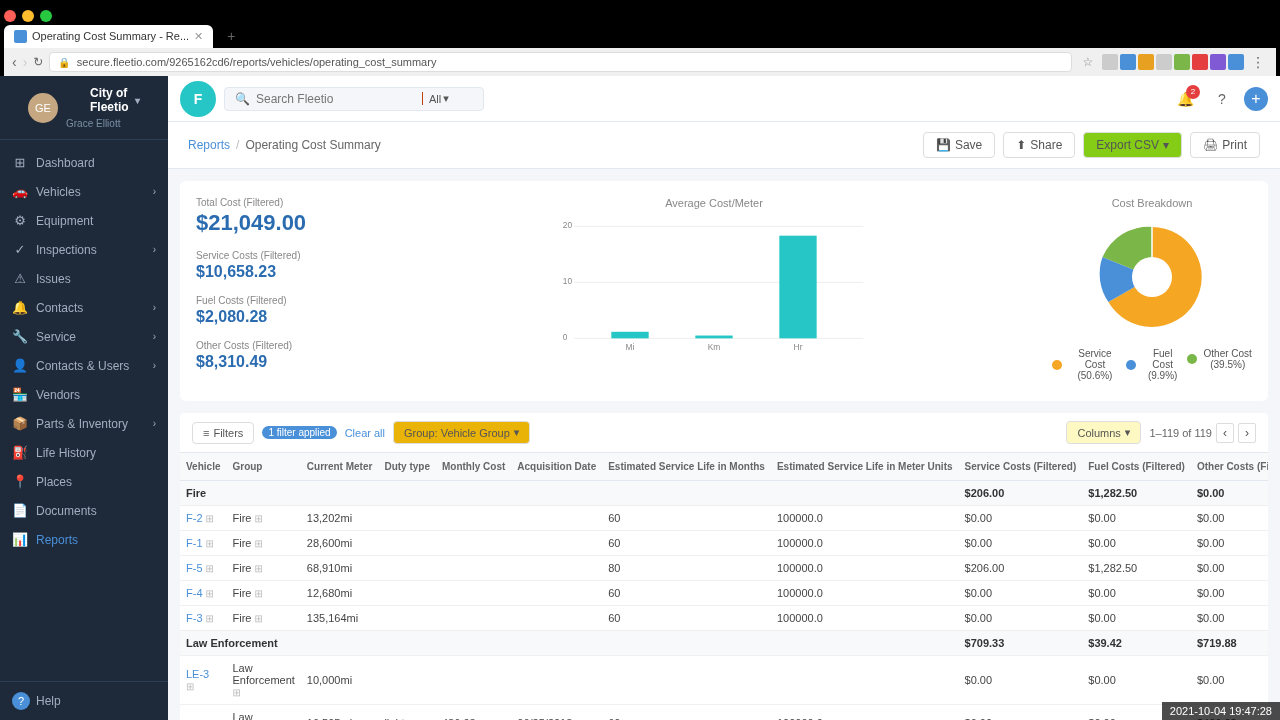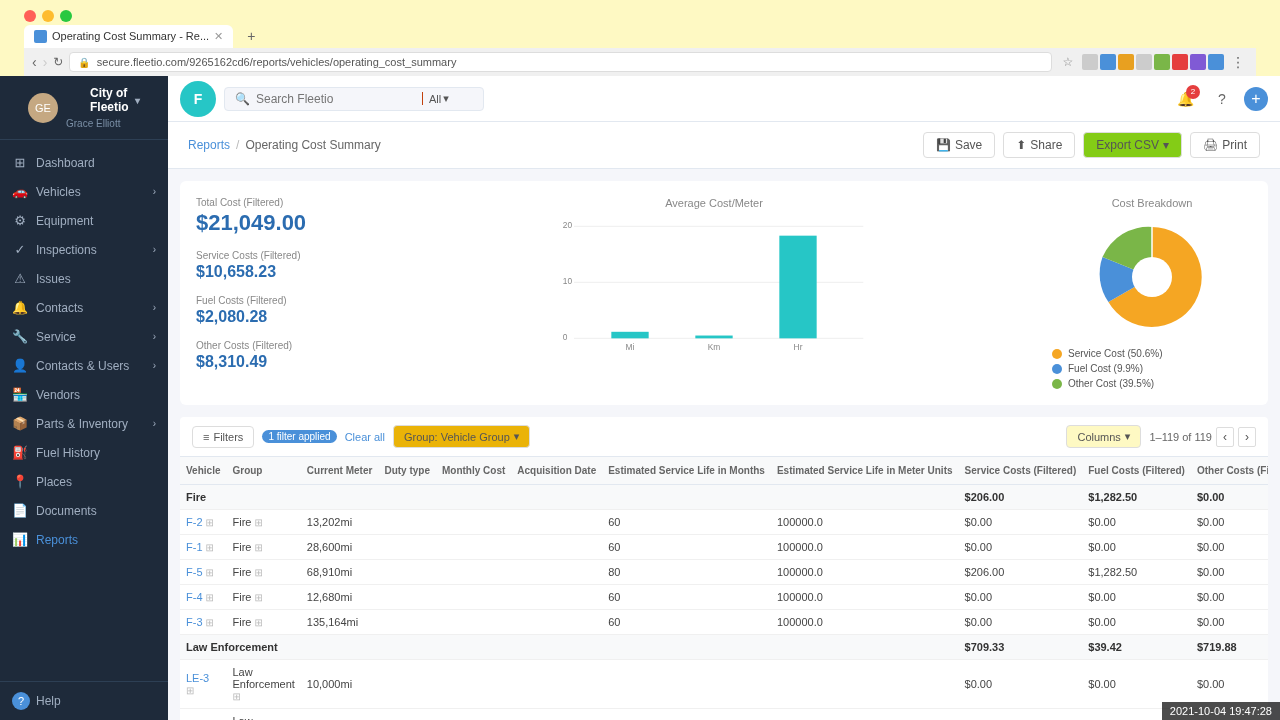--- a/index.html
+++ b/index.html
@@ -1,19 +1,19 @@
 <!DOCTYPE html>
 <html><head>
   <meta charset="utf-8">
   <style>
     * { box-sizing: border-box; margin: 0; padding: 0; }
     body { font-family: -apple-system, BlinkMacSystemFont, 'Segoe UI', sans-serif; font-size: 12px; background: #f5f6fa; color: #333; display: flex; flex-direction: column; height: 720px; overflow: hidden; }
 
     
-    .browser-chrome { background: #fef9c3; padding: 6px 24px 0; }
+    .browser-chrome { background: #000000; padding: 6px 4px 0; }
     .browser-btn { width: 12px; height: 12px; border-radius: 50%; cursor: pointer; }
     .btn-red { background: #ff5f57; }
     .btn-yellow { background: #febc2e; }
     .btn-green { background: #28c840; }
     .address-bar { flex: 1; background: white; border: 1px solid #ddd; border-radius: 4px; padding: 3px 8px; font-size: 11px; color: #555; display: flex; align-items: center; gap: 6px; }
     .address-bar .lock-icon { color: #4a90d9; font-size: 10px; }
 
     
     .app-container { display: flex; flex: 1; overflow: hidden; }
 
@@ -56,21 +56,21 @@
     .stats-section { background: white; margin: 12px; border-radius: 6px; padding: 16px; display: flex; gap: 20px; }
     .stats-panel { flex: 0 0 180px; }
     .stat-item { margin-bottom: 14px; }
     .stat-label { font-size: 10px; color: #888; margin-bottom: 2px; }
     .stat-value { font-size: 18px; font-weight: 600; color: #2b6cb0; }
     .stat-value.large { font-size: 22px; }
     .stat-value.medium { font-size: 16px; }
     .bar-chart-container { flex: 1; }
     .chart-title { font-size: 11px; color: #888; text-align: center; margin-bottom: 8px; }
     .pie-chart-container { flex: 0 0 200px; text-align: center; }
-    .pie-legend { display: flex; flex-direction: column; gap: 4px; margin-top: 8px; align-items: flex-start; }
+    .pie-legend { display: flex; flex-direction: row; gap: 4px; margin-top: 8px; align-items: flex-start; }
     .legend-item { display: flex; align-items: center; gap: 6px; font-size: 10px; color: #555; }
     .legend-dot { width: 10px; height: 10px; border-radius: 50%; flex-shrink: 0; }
 
     
     .filters-bar { background: white; margin: 0 12px 0; border-radius: 4px 4px 0 0; padding: 8px 12px; border-bottom: 1px solid #e2e8f0; display: flex; align-items: center; gap: 8px; }
     .filter-btn { display: flex; align-items: center; gap: 4px; padding: 4px 10px; border: 1px solid #ddd; border-radius: 4px; font-size: 11px; cursor: pointer; background: white; color: #555; }
     .filter-badge { background: #4a90d9; color: white; border-radius: 10px; padding: 1px 6px; font-size: 10px; }
     .filter-clear { color: #4a90d9; font-size: 11px; cursor: pointer; text-decoration: none; }
     .group-btn { display: flex; align-items: center; gap: 4px; padding: 4px 10px; border: 1px solid #ddd; border-radius: 4px; font-size: 11px; cursor: pointer; background: #eab308; color: #555; }
     .filter-spacer { flex: 1; }
@@ -191,21 +191,21 @@
         <span class="nav-icon">🏪</span>
         <span>Vendors</span>
       </div>
       <div class="nav-item">
         <span class="nav-icon">📦</span>
         <span>Parts &amp; Inventory</span>
         <span class="arrow">›</span>
       </div>
       <div class="nav-item">
         <span class="nav-icon">⛽</span>
-        <span>Fuel History</span>
+        <span>Life History</span>
       </div>
       <div class="nav-item">
         <span class="nav-icon">📍</span>
         <span>Places</span>
       </div>
       <div class="nav-item">
         <span class="nav-icon">📄</span>
         <span>Documents</span>
       </div>
       <div class="nav-item active-page">

